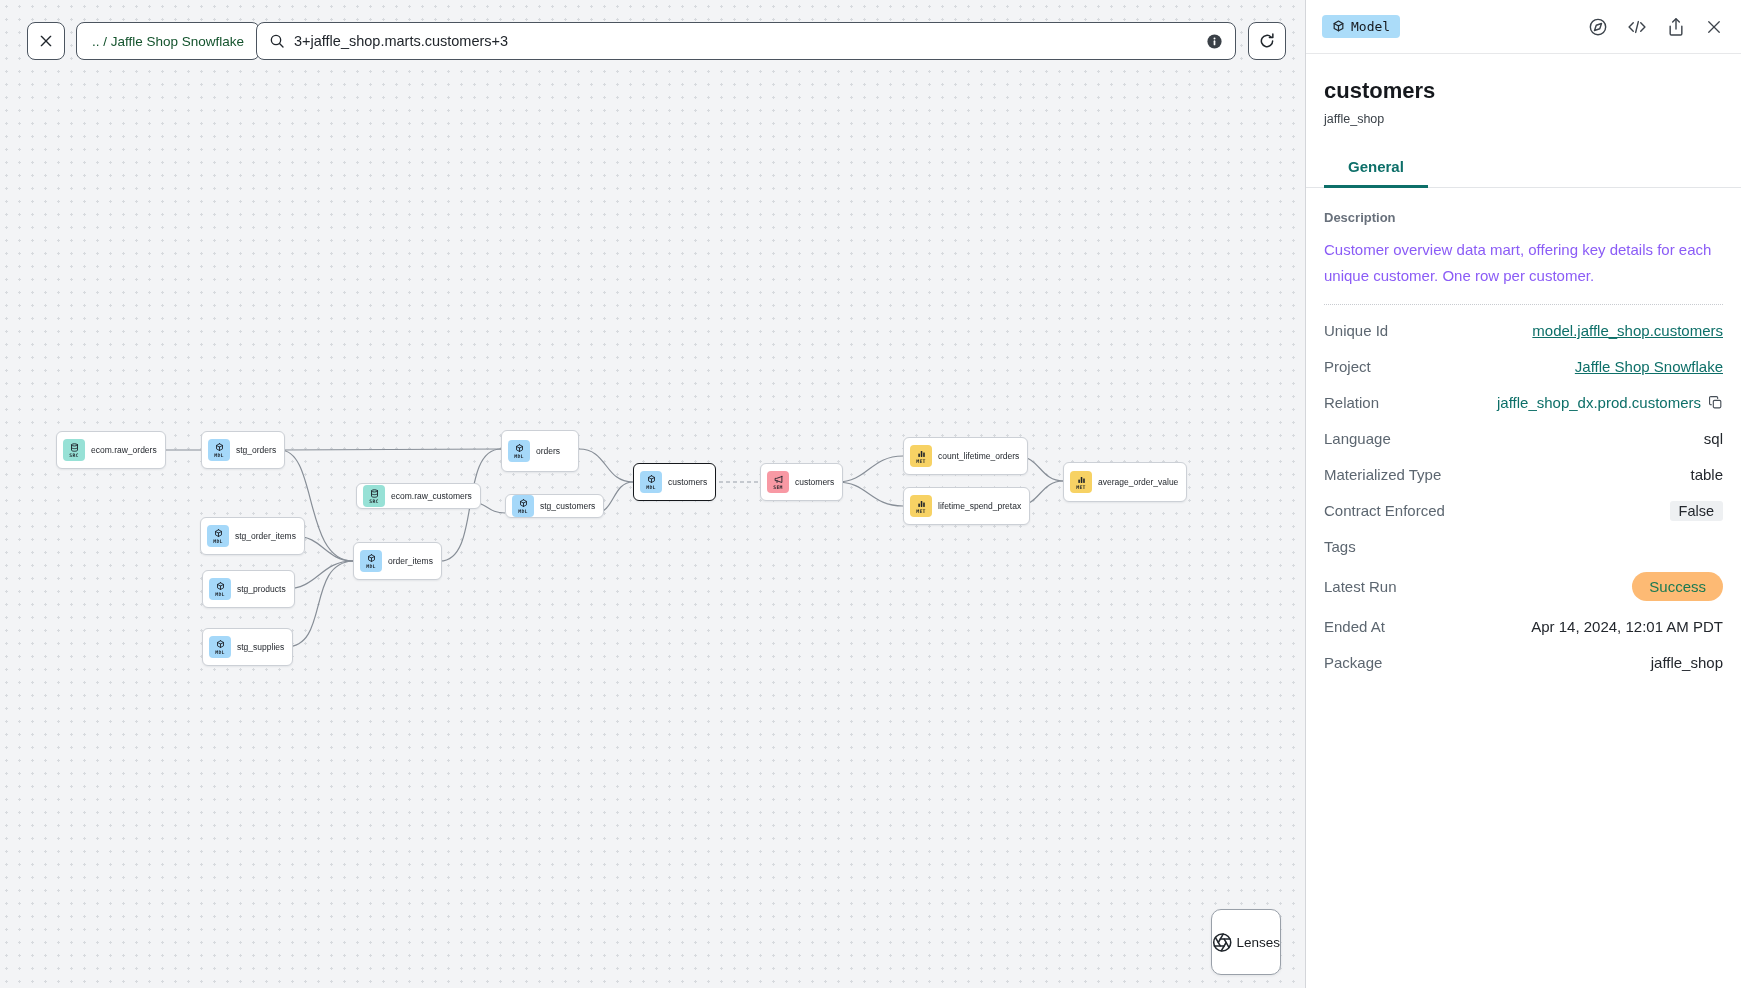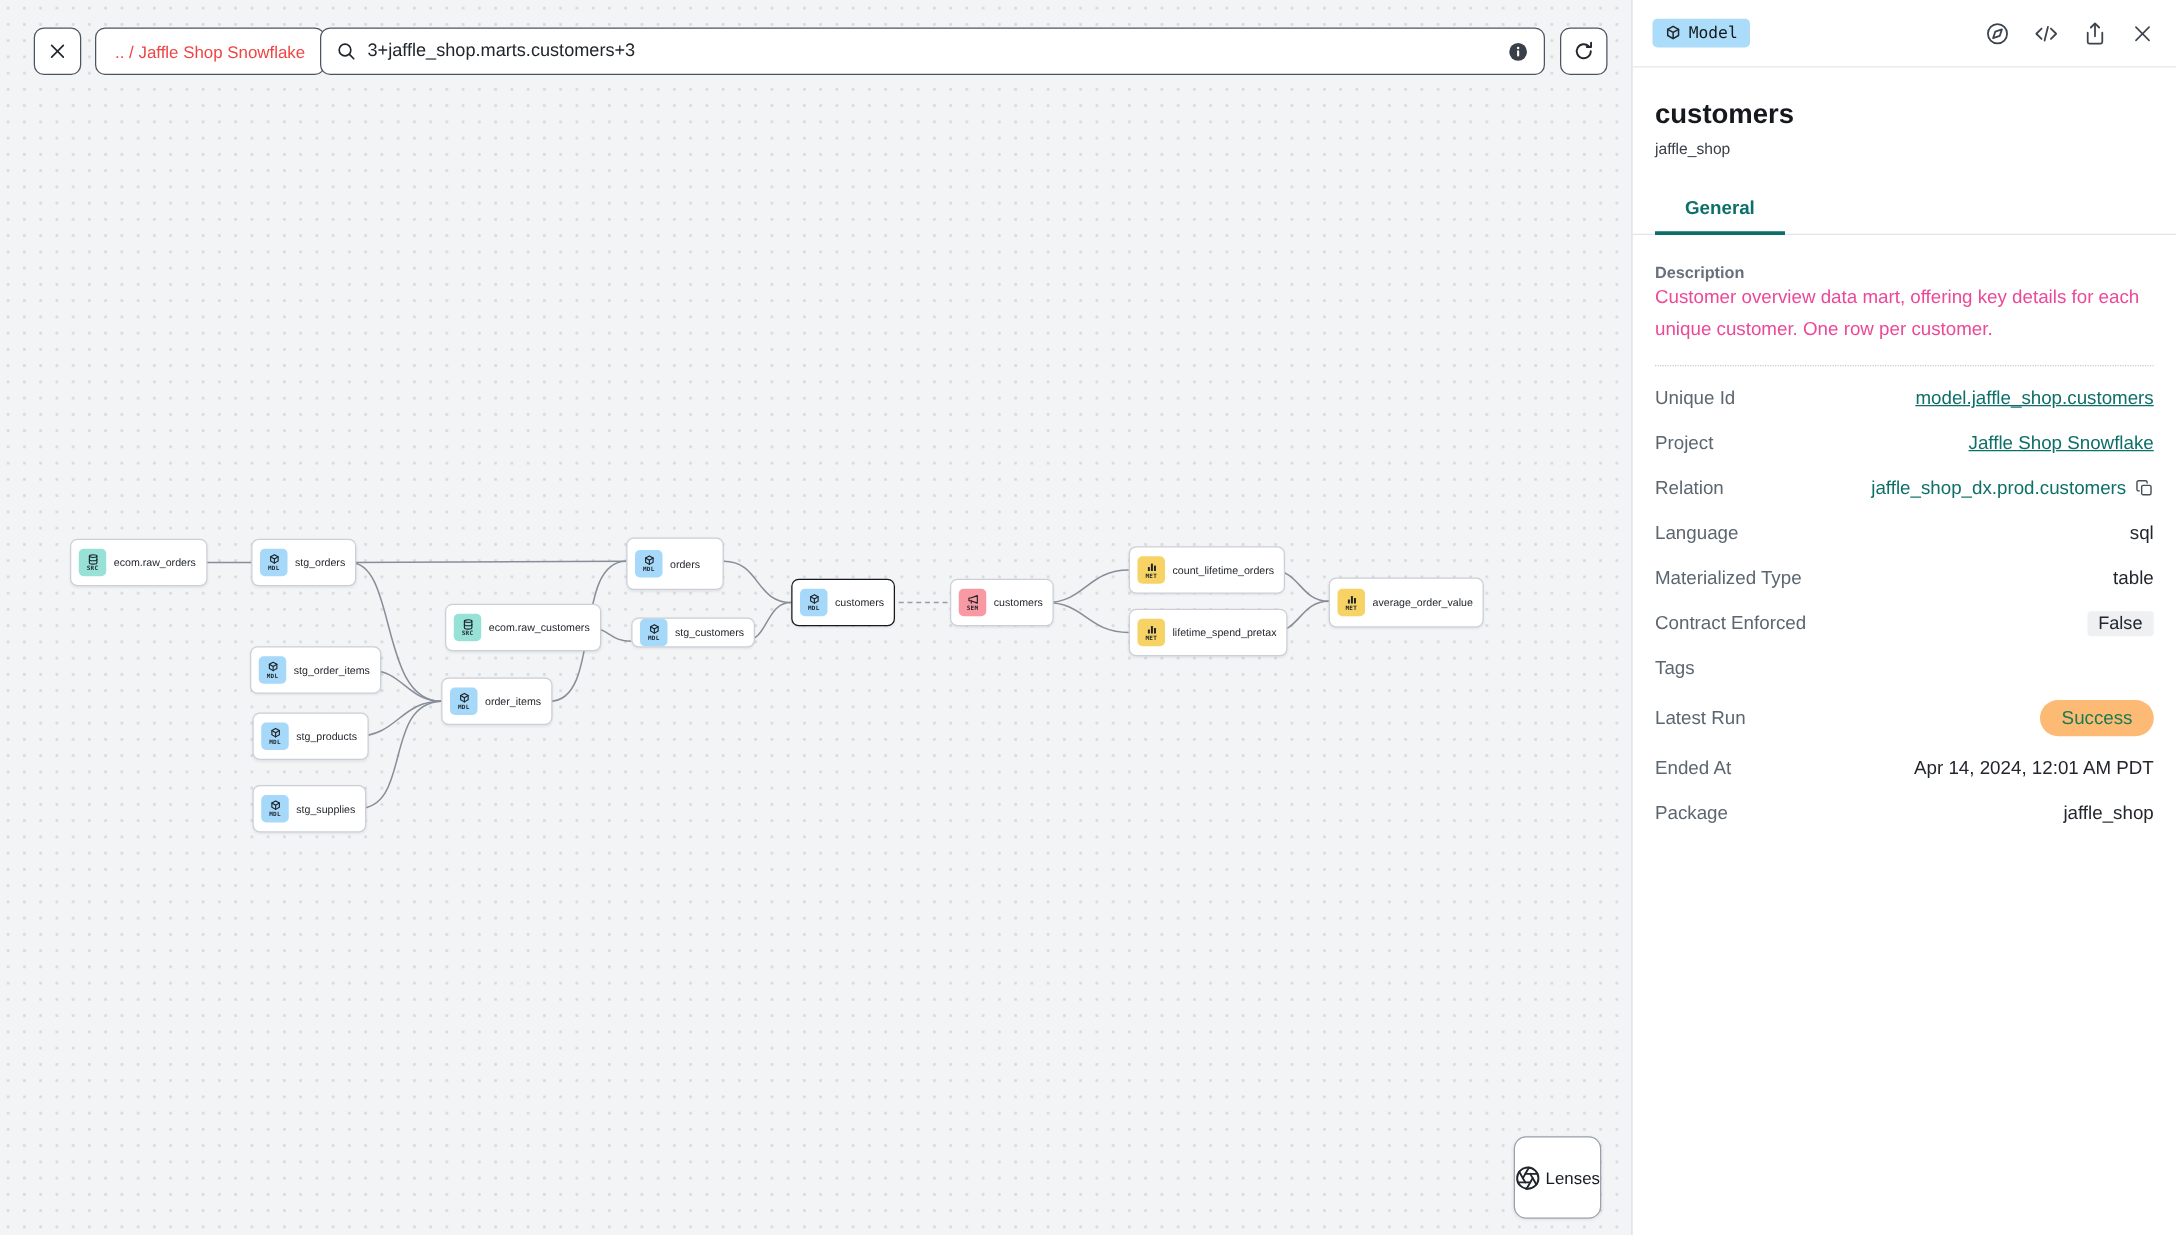--- a/index.html
+++ b/index.html
@@ -12,21 +12,21 @@
     background:radial-gradient(#d7dade 1px, transparent 1.3px) 0 0/13px 13px, #f3f4f6; }
   svg.edges { position:absolute; left:0; top:0; z-index:1; }
   svg.edges path { fill:none; stroke:#878e97; stroke-width:1.2px; }
   svg.edges path.dashed { stroke-dasharray:4 3; stroke:#979ea7; }
 
   
   .tb-btn { position:absolute; top:22px; height:38px; background:#fff; border:1.5px solid #4b545f;
     border-radius:8px; display:flex; align-items:center; justify-content:center; cursor:pointer; z-index:5;
     font-family:"Liberation Sans", sans-serif; }
   .tb-close { left:27px; width:38px; }
-  .tb-crumb { left:76px; padding:0 15px; font-size:13.5px; color:#ef4444; white-space:nowrap; }
+  .tb-crumb { left:76px; padding:0 15px; font-size:13.5px; color:#14532d; white-space:nowrap; }
   .searchbox { position:absolute; left:256px; top:22px; width:980px; height:38px; background:#fff;
     border:1.5px solid #4b545f; border-radius:8px; display:flex; align-items:center; padding:0 12px; gap:9px; z-index:5; }
   .searchbox input { border:none; outline:none; flex:1; font-size:14.5px; color:#20252b; background:transparent;
     font-family:"Liberation Sans", sans-serif; }
   .tb-refresh { left:1248px; width:38px; }
   .icon-stroke { stroke:#20262c; fill:none; stroke-width:2; stroke-linecap:round; stroke-linejoin:round; }
 
   
   .node { position:absolute; z-index:2; background:#fff; border:1px solid #ccd0d6; border-radius:6px;
     display:flex; align-items:center; gap:6px; padding:0 8px 0 6px; height:38px;
@@ -56,21 +56,21 @@
   .hdr-icons .hbtn { background:none; border:none; cursor:pointer; display:flex; align-items:center; padding:2px; }
   .hdr-icons svg { stroke:#3c434b; fill:none; stroke-width:1.7; stroke-linecap:round; stroke-linejoin:round; }
 
   .panel-body { padding:0 18px; overflow:hidden; }
   .p-title { margin-top:24px; font-size:22px; font-weight:bold; color:#15181d; }
   .p-sub { margin-top:8px; font-size:12.5px; color:#3a4148; }
   .tabs { margin:24px -18px 0; padding:0 18px; border-bottom:1px solid #e3e5e8; display:flex; }
   .tab { border:none; background:none; cursor:pointer; padding:8px 24px 10px; font-size:15px; font-weight:bold;
     color:#0d6f69; border-bottom:3px solid #0d6f69; margin-bottom:-1px; font-family:"Liberation Sans", sans-serif; }
   .desc-label { margin-top:22px; font-size:13px; font-weight:bold; color:#68707b; }
-  .desc-text { font-size:15px; line-height:1.75; color:#ec4899; max-width:392px; }
+  .desc-text { margin-top:12px; font-size:15px; line-height:1.75; color:#8b5cf6; max-width:392px; }
   .dotted { margin-top:14px; border:none; border-top:1.5px dotted #c8cbd0; }
   .details { margin-top:8px; }
   .drow { display:flex; align-items:center; justify-content:space-between; min-height:36px; }
   .dlabel { font-size:15px; color:#5c6670; }
   .dval { font-size:15px; color:#23272d; text-align:right; display:flex; align-items:center; gap:7px; }
   .dval a { color:#0d6f68; }
   .dval .teal { color:#0d6f68; }
   .dval .gbadge { background:#eef0f2; border-radius:3px; padding:2px 9px; font-size:14.5px; color:#23272d; }
   .dval .pill { background:#fdba74; color:#1a7a52; border-radius:999px; padding:6px 17px; font-size:15px; }
   .drow.pillrow { min-height:44px; }
@@ -115,21 +115,21 @@
         <div class="node" style="left: 201px; top: 431px; min-width: 79px; height: 38px;">
           <span class="badge" style="background: rgb(165, 216, 249);">
             <svg viewBox="0 0 24 24">
               <path d="M12 2l8 4.5v9L12 20 4 15.5v-9L12 2z"></path>
               <path d="M12 11l8-4.5M12 11L4 6.5M12 11v9"></path>
             </svg>
             <span class="tag">MDL</span>
           </span>
           <span class="nlabel">stg_orders</span>
         </div>
-        <div class="node" style="left: 356px; top: 483px; min-width: 114px; height: 38px;">
+        <div class="node" style="left: 356px; top: 483px; min-width: 114px; height: 26px;">
           <span class="badge" style="background: rgb(151, 225, 214);">
             <svg viewBox="0 0 24 24">
               <ellipse cx="12" cy="5" rx="8" ry="3"></ellipse>
               <path d="M4 5v7c0 1.7 3.6 3 8 3s8-1.3 8-3V5"></path>
               <path d="M4 12v7c0 1.7 3.6 3 8 3s8-1.3 8-3v-7"></path>
             </svg>
             <span class="tag">SRC</span>
           </span>
           <span class="nlabel">ecom.raw_customers</span>
         </div>

